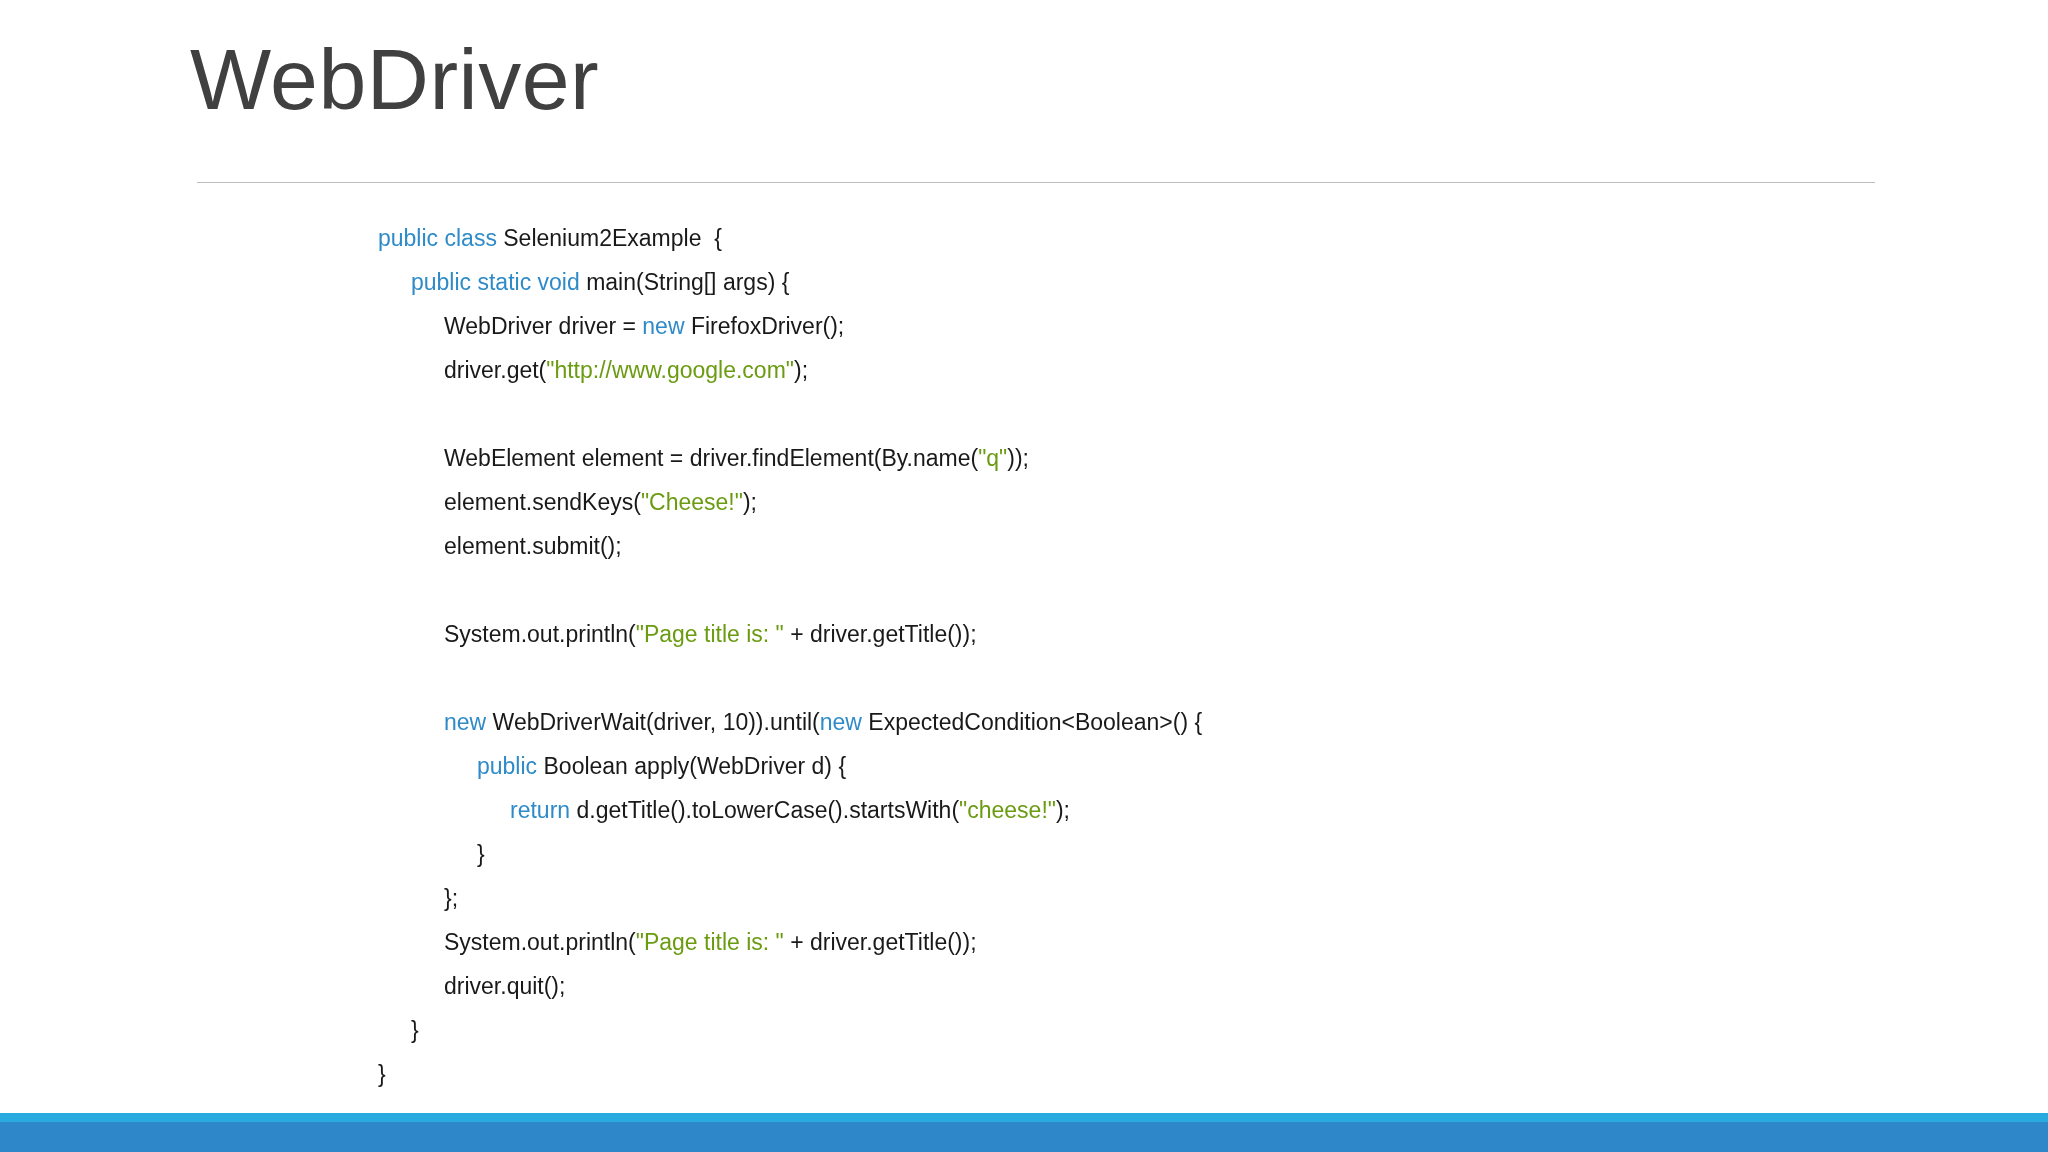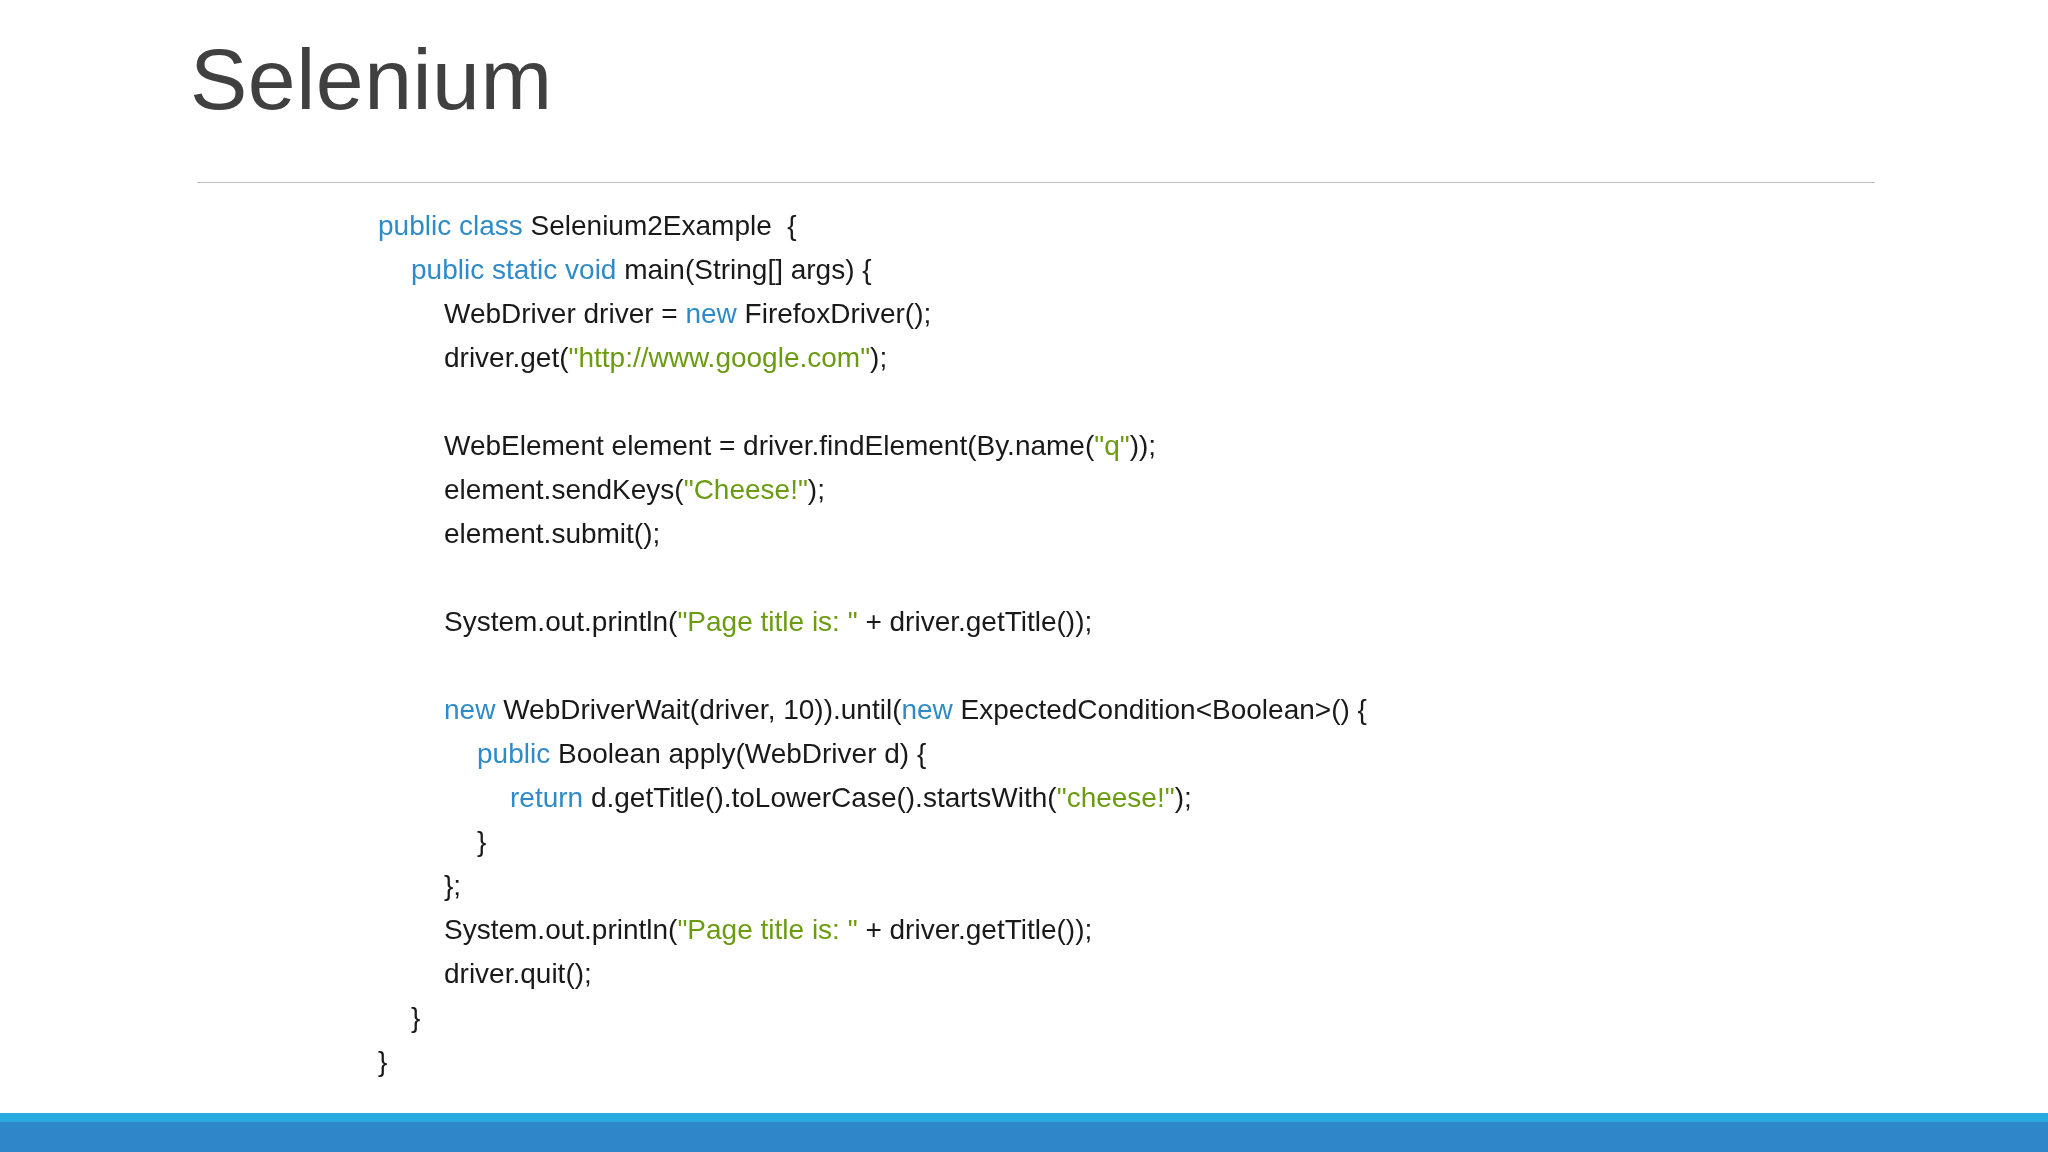--- a/index.html
+++ b/index.html
@@ -34,23 +34,23 @@
     top: 182px;
     width: 1678px;
     height: 1px;
     background: #bfbfbf;
   }
 
   
   .code-block {
     position: absolute;
     left: 378px;
-    top: 204px;
+    top: 216px;
     font-family: "Liberation Sans", sans-serif;
-    font-size: 28px;
+    font-size: 23px;
     line-height: 44px;
     color: #191919;
     white-space: pre;
   }
   .code-line {
     white-space: pre;
     min-height: 44px;
   }
   .kw   { color: #2E8BC8; }
   .str  { color: #6A9B10; }
@@ -72,21 +72,21 @@
     width: 2048px;
     height: 30px;
     background: #2E87C8;
   }
 </style>
 </head>
 <body>
 
 <div class="slide-root">
 
-  <div class="slide-title">Selenium</div>
+  <div class="slide-title">WebDriver</div>
 
   <div class="title-rule"></div>
 
   <div class="code-block"><div class="code-line" style="padding-left: 0px;"><span class="kw">public class</span><span class="plain"> Selenium2Example  {</span></div><div class="code-line" style="padding-left: 33px;"><span class="kw">public static void</span><span class="plain"> main(String[] args) {</span></div><div class="code-line" style="padding-left: 66px;"><span class="plain">WebDriver driver = </span><span class="kw">new</span><span class="plain"> FirefoxDriver();</span></div><div class="code-line" style="padding-left: 66px;"><span class="plain">driver.get(</span><span class="str">"http://www.google.com"</span><span class="plain">);</span></div><div class="code-line" style="padding-left: 66px;">&nbsp;</div><div class="code-line" style="padding-left: 66px;"><span class="plain">WebElement element = driver.findElement(By.name(</span><span class="str">"q"</span><span class="plain">));</span></div><div class="code-line" style="padding-left: 66px;"><span class="plain">element.sendKeys(</span><span class="str">"Cheese!"</span><span class="plain">);</span></div><div class="code-line" style="padding-left: 66px;"><span class="plain">element.submit();</span></div><div class="code-line" style="padding-left: 66px;">&nbsp;</div><div class="code-line" style="padding-left: 66px;"><span class="plain">System.out.println(</span><span class="str">"Page title is: "</span><span class="plain"> + driver.getTitle());</span></div><div class="code-line" style="padding-left: 66px;">&nbsp;</div><div class="code-line" style="padding-left: 66px;"><span class="kw">new</span><span class="plain"> WebDriverWait(driver, 10)).until(</span><span class="kw">new</span><span class="plain"> ExpectedCondition&lt;Boolean&gt;() {</span></div><div class="code-line" style="padding-left: 99px;"><span class="kw">public</span><span class="plain"> Boolean apply(WebDriver d) {</span></div><div class="code-line" style="padding-left: 132px;"><span class="kw">return</span><span class="plain"> d.getTitle().toLowerCase().startsWith(</span><span class="str">"cheese!"</span><span class="plain">);</span></div><div class="code-line" style="padding-left: 99px;"><span class="plain">}</span></div><div class="code-line" style="padding-left: 66px;"><span class="plain">};</span></div><div class="code-line" style="padding-left: 66px;"><span class="plain">System.out.println(</span><span class="str">"Page title is: "</span><span class="plain"> + driver.getTitle());</span></div><div class="code-line" style="padding-left: 66px;"><span class="plain">driver.quit();</span></div><div class="code-line" style="padding-left: 33px;"><span class="plain">}</span></div><div class="code-line" style="padding-left: 0px;"><span class="plain">}</span></div></div>
 
   <div class="bottom-strip"></div>
 
   <div class="bottom-band"></div>
 
 </div>

